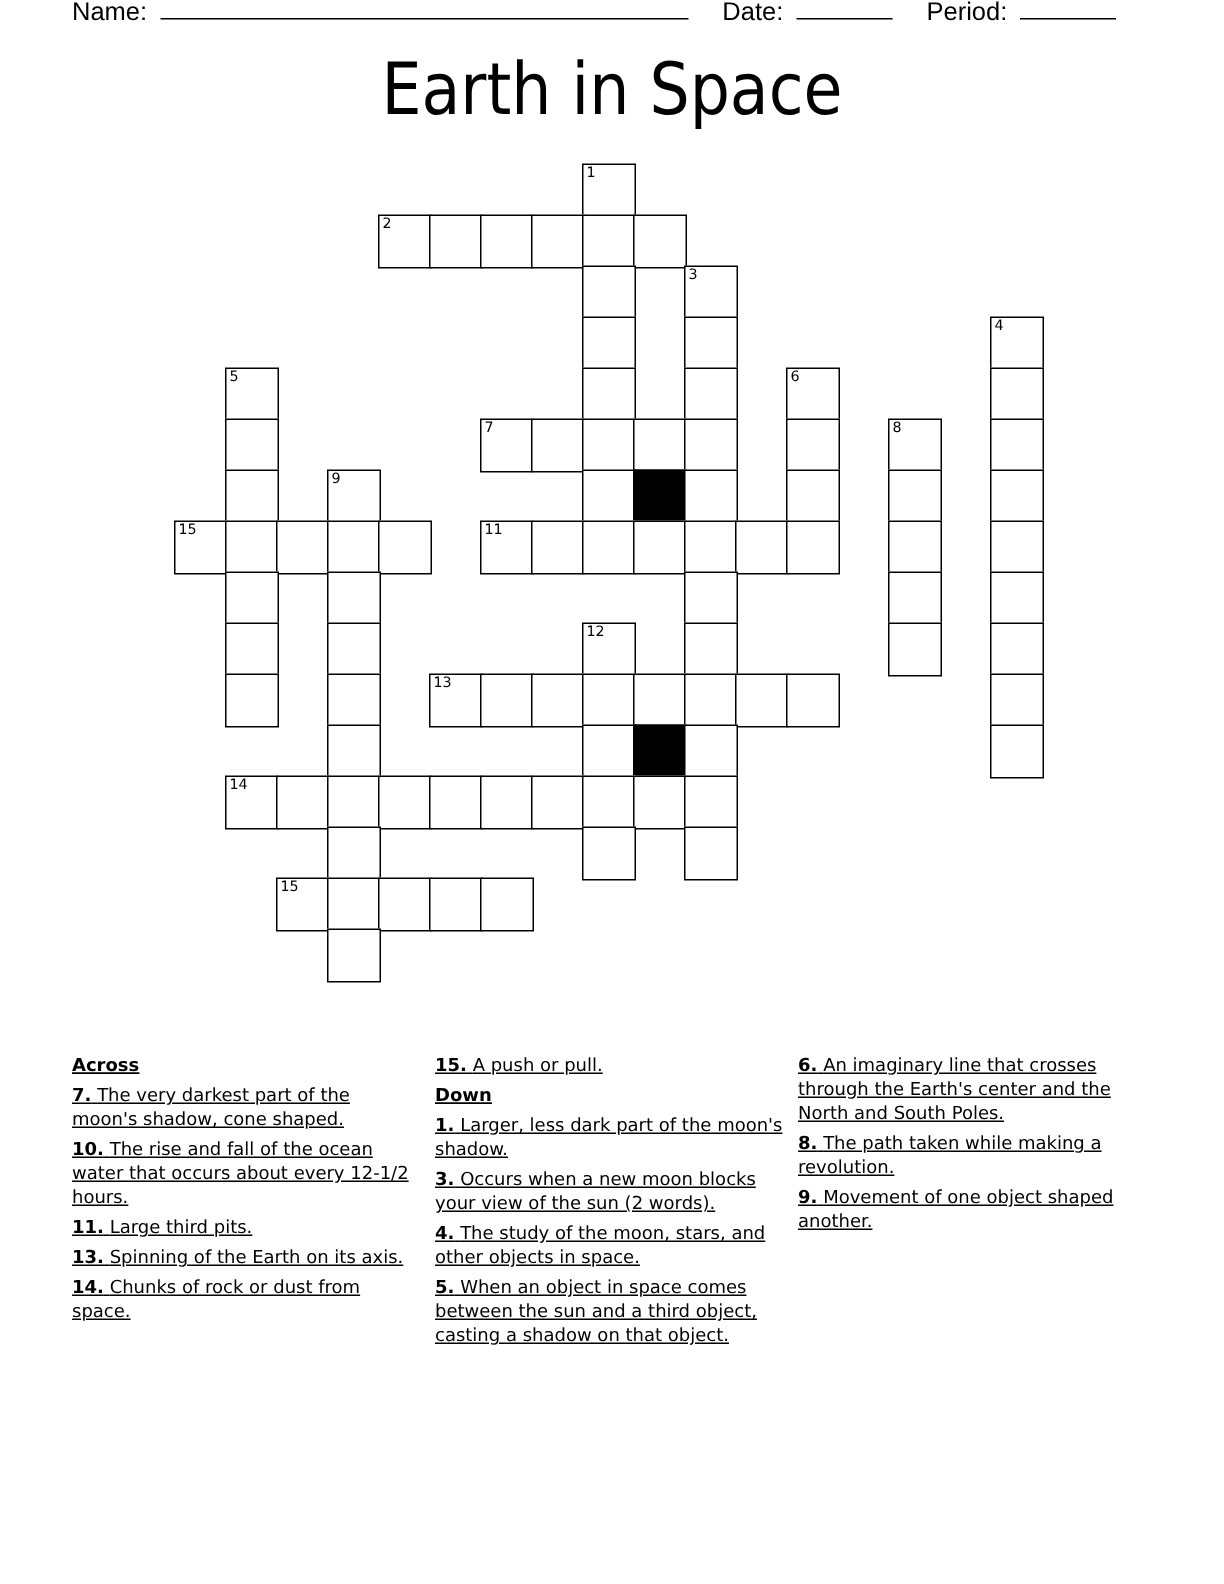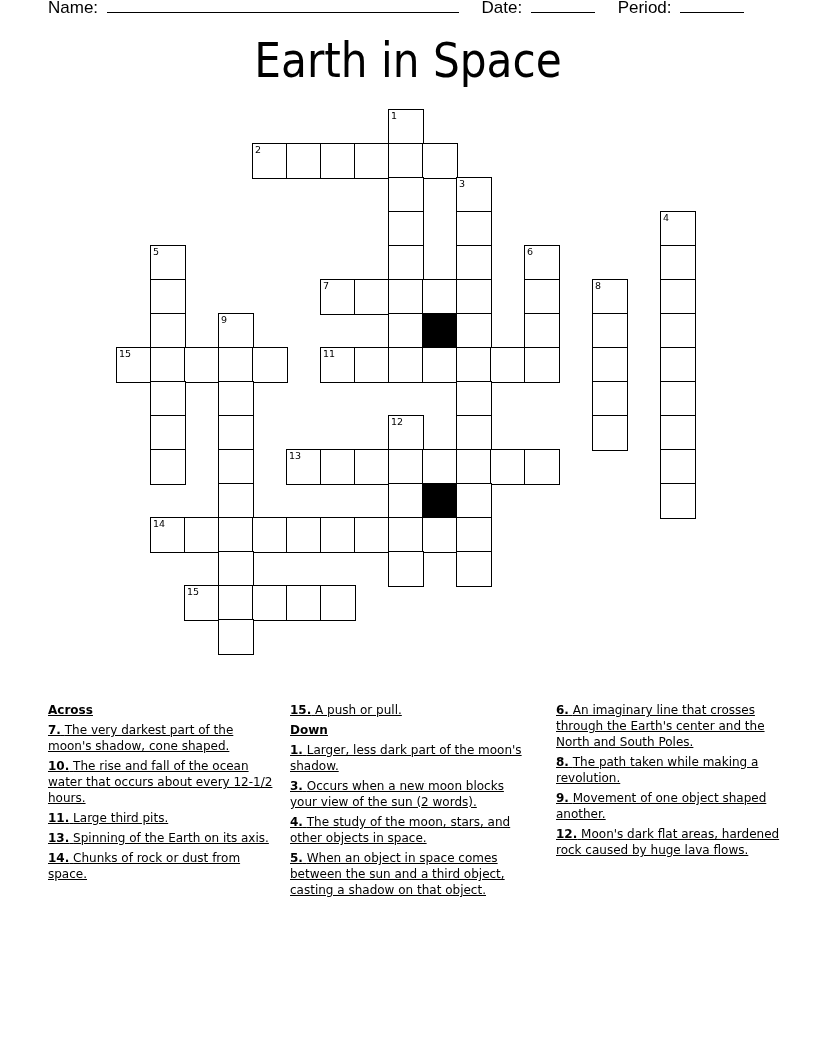--- a/index.html
+++ b/index.html
@@ -8,21 +8,21 @@
   .header span { margin-right: 4px; }
   .header .blank { display: inline-block; border-bottom: 1px solid #000; height: 14px; vertical-align: baseline; margin-right: 18px; }
   .title { position: absolute; top: 32px; left: 0; width: 816px; text-align: center; font-family: "DejaVu Sans", sans-serif; font-size: 48px; letter-spacing: 0px; transform: scaleX(0.88); }
   .grid { position: absolute; left: 117px; top: 110px; width: 578px; height: 548px; }
   .cell { position: absolute; width: 34px; height: 34px; box-sizing: border-box; border: 1.5px solid #000; background: #fff; margin-left: -1px; margin-top: -1px; width: 35.5px; height: 35.5px; }
   .cell.black { background: #000; }
   .cell .num { position: absolute; top: 1px; left: 2px; font-size: 9.5px; line-height: 1; font-family: "DejaVu Sans", sans-serif; }
   .clues { position: absolute; top: 702px; font-size: 12px; line-height: 16px; font-family: "DejaVu Sans", sans-serif; text-decoration: underline; }
   .col1 { left: 48px; width: 232px; }
   .col2 { left: 290px; width: 234px; }
-  .col3 { left: 556px; width: 236px; }
+  .col3 { left: 532px; width: 236px; }
   .clue { margin-bottom: 4px; }
   .clue b { font-weight: bold; }
   .heading { font-weight: bold; text-decoration: underline; margin-bottom: 4px; }
 </style>
 </head>
 <body>
 
 <div class="header">
   <span>Name:</span>
   <span class="blank" style="width:352px"></span>
@@ -176,14 +176,13 @@
   <div class="clue"><b>1.</b> <span>Larger, less dark part of the moon's shadow.</span></div>
   <div class="clue"><b>3.</b> <span>Occurs when a new moon blocks your view of the sun (2 words).</span></div>
   <div class="clue"><b>4.</b> <span>The study of the moon, stars, and other objects in space.</span></div>
   <div class="clue"><b>5.</b> <span>When an object in space comes between the sun and a third object, casting a shadow on that object.</span></div>
 </div>
 
 <div class="clues col3">
   <div class="clue"><b>6.</b> <span>An imaginary line that crosses through the Earth's center and the North and South Poles.</span></div>
   <div class="clue"><b>8.</b> <span>The path taken while making a revolution.</span></div>
   <div class="clue"><b>9.</b> <span>Movement of one object shaped another.</span></div>
-  <div class="clue"><b>12.</b> <span>Moon's dark flat areas, hardened rock caused by huge lava flows.</span></div>
 </div>
 
 </body></html>

